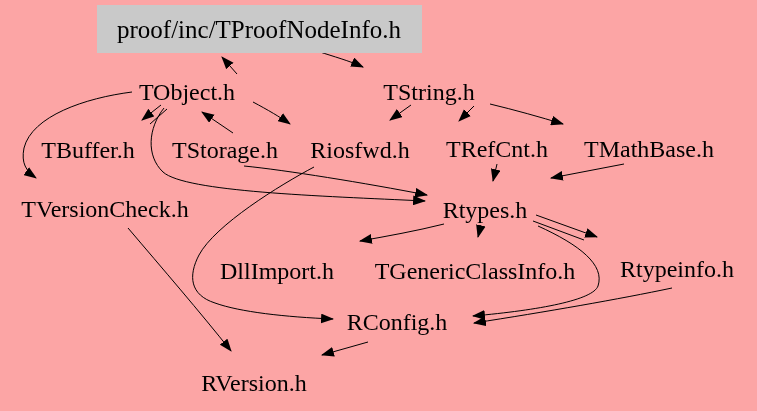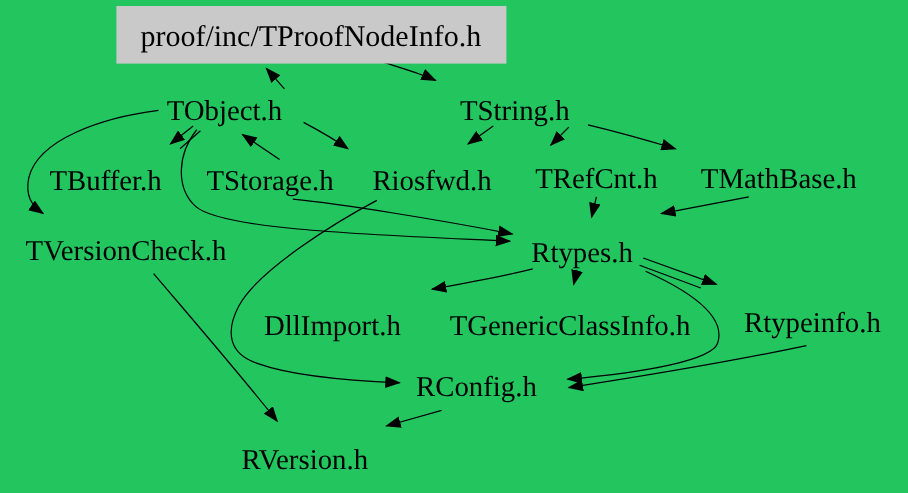--- a/index.html
+++ b/index.html
@@ -4,21 +4,21 @@
 <style>
   html, body {
     margin: 0;
     padding: 0;
     background: #ffffff;
   }
   .stage {
     position: relative;
     width: 757px;
     height: 411px;
-    background: #22c55e;
+    background: #fca5a5;
     overflow: hidden;
   }
   svg { display: block; }
   .edge {
     fill: none;
     stroke: #000000;
     stroke-width: 1px;
   }
   .arrowhead { fill: #000000; }
   .node-label {

